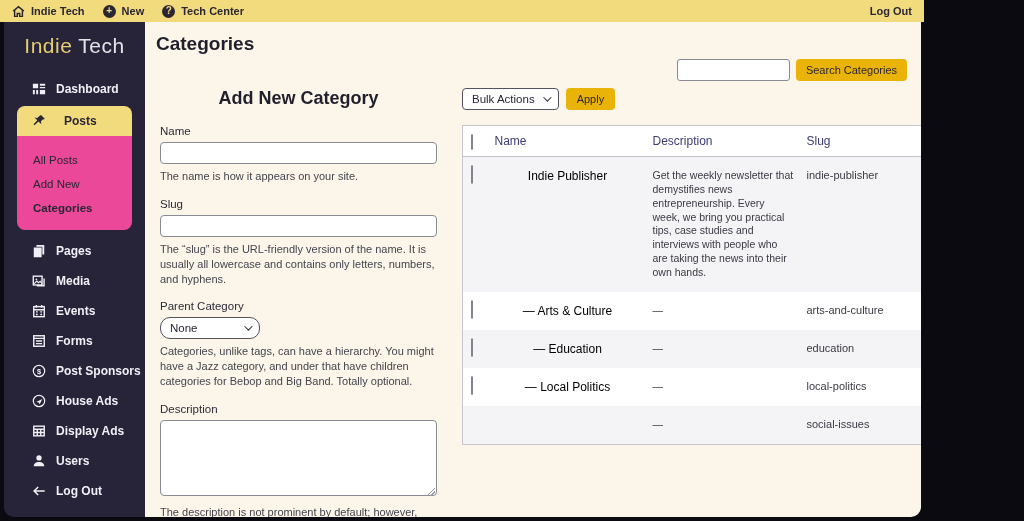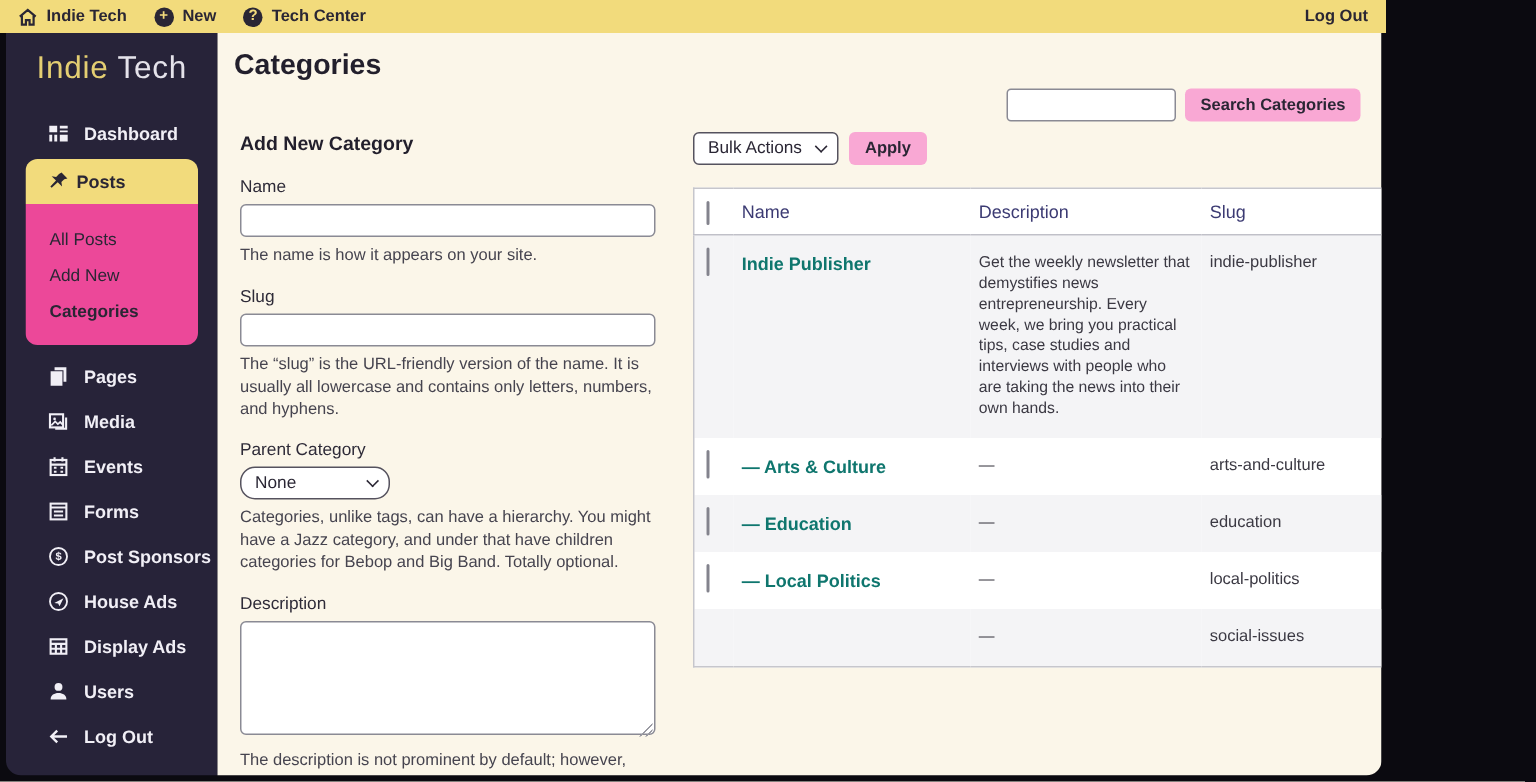--- a/index.html
+++ b/index.html
@@ -44,45 +44,45 @@
   .logo .l2 { color:#e4e2ea; }
   .nav-item {
     display:flex; align-items:center; gap:10px;
     padding:8px 10px 8px 28px; font-size:12px; font-weight:600;
     cursor:pointer; white-space:nowrap;
   }
   .nav-item svg { flex:0 0 14px; }
   .posts-block { margin:2px 13px 6px; border-radius:8px; overflow:hidden; }
   .posts-head {
     background:#f2db7c; color:#2a2634;
-    display:flex; align-items:center; gap:5px;
+    display:flex; align-items:center; gap:18px;
     padding:8px 10px 8px 15px; font-size:12px; font-weight:bold; cursor:pointer;
   }
   .submenu { background:#ec4899; color:#2a2634; padding:12px 0 10px; }
   .submenu-item { padding:6px 10px 6px 16px; font-size:11.5px; cursor:pointer; }
   .submenu-item.current { font-weight:bold; }
 
   
   .main { position:relative; flex:1; background:#fbf6e9; overflow:hidden; }
   .page-title { position:absolute; top:11px; left:11px; font-size:19px; font-weight:bold; color:#221f2c; }
 
   .search-row { position:absolute; top:37px; right:14px; display:flex; align-items:center; gap:6px; }
   .search-input {
     width:113px; height:22px; background:#fff; border:1px solid #8a8a94;
     border-radius:3px; font-family:inherit; font-size:11px; padding:0 6px;
   }
   .btn {
-    background:#f9a8d4; color:#2a2634; border:none; border-radius:4px;
-    font-family:inherit; font-weight:bold; cursor:pointer;
+    background:#eab308; color:#2a2634; border:none; border-radius:4px;
+    font-family:inherit; font-weight:normal; cursor:pointer;
   }
   .btn-search { height:22px; padding:0 10px; font-size:11px; }
 
   
   .form-col { position:absolute; top:66px; left:15px; width:277px; }
-  .form-heading { font-size:13px; font-weight:bold; color:#221f2c; margin-bottom:16px; }
+  .form-heading { font-size:18px; font-weight:bold; color:#221f2c; margin-bottom:16px;text-align:center; }
   .field-label { font-size:11.5px; color:#2e2b38; margin-bottom:5px; }
   .text-input {
     width:100%; height:22px; background:#fff; border:1px solid #8a8a94;
     border-radius:4px; font-family:inherit; font-size:12px; padding:0 6px;
   }
   .help { font-size:11px; line-height:1.35; color:#46444f; margin:5px 0 14px; }
   .select {
     display:inline-flex; align-items:center; justify-content:space-between;
     background:#fff; border:1px solid #55525e; border-radius:4px;
     height:22px; padding:0 9px; font-size:11.5px; cursor:pointer; gap:8px;
@@ -114,21 +114,21 @@
     margin-top:15px; width:548px; border-collapse:collapse; table-layout:fixed;
     background:#fff; border:1px solid #c6c6cc;
   }
   .col-cb { width:26px; } .col-name { width:158px; } .col-desc { width:154px; }
   .col-slug { width:140px; } .col-count { width:70px; }
   th, td { text-align:left; vertical-align:top; }
   thead th { font-size:12px; font-weight:400; color:#3c3b73; padding:8px 6px; border-bottom:1px solid #c0c0c8; background:#fff; }
   thead th.cb-cell, td.cb-cell { padding:9px 0 0 8px; }
   tbody tr:nth-child(odd) { background:#f4f4f6; }
   td { padding:12px 6px; }
-  td.name-cell { font-size:12px; font-weight:bold; color:#0f766e; }
+  td.name-cell { font-size:12px; font-weight:normal; color:#000000;text-align:center; }
   td.desc-cell { font-size:10.5px; line-height:1.32; color:#3b3943; }
   td.slug-cell { font-size:11px; color:#3b3943; }
   .count-col { text-align:right; padding-right:18px !important; }
   td.count-cell { font-size:11.5px; color:#3c3b73; }
   .checkbox {
     width:13px; height:13px; background:#fff; border:1px solid #83838d;
     border-radius:3px; cursor:pointer;
   }
   a.row-link { text-decoration:none; color:inherit; cursor:pointer; }
 </style>

